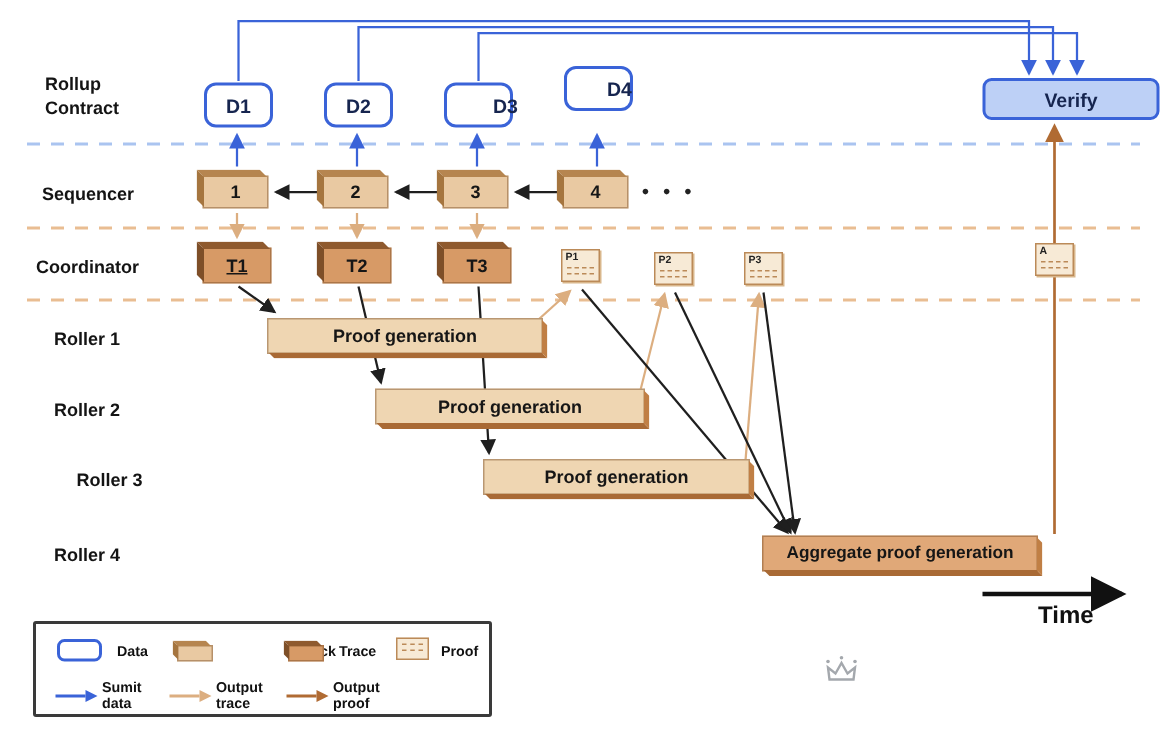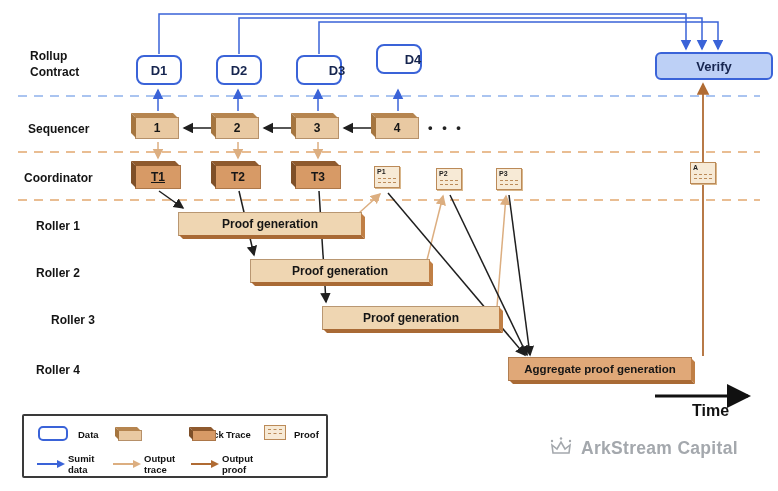--- a/index.html
+++ b/index.html
@@ -230,16 +230,15 @@
     <div class="item-label" style="left:198px; top:38px; width:38px;">Output proof</div>
   </div>
 
   <div class="watermark">
     <svg width="26" height="24" viewBox="0 0 26 24">
       <path d="M5 17 L4 9 L9 13 L13 6 L17 13 L22 9 L21 17 Z" fill="none" stroke="#a4a8ad" stroke-width="1.6"></path>
       <circle cx="4" cy="5" r="1.2" fill="#a4a8ad"></circle>
       <circle cx="13" cy="2.5" r="1.2" fill="#a4a8ad"></circle>
       <circle cx="22" cy="5" r="1.2" fill="#a4a8ad"></circle>
     </svg>
-    <span>ArkStream Capital</span>
   </div>
 
 </div>
 
 </body></html>

